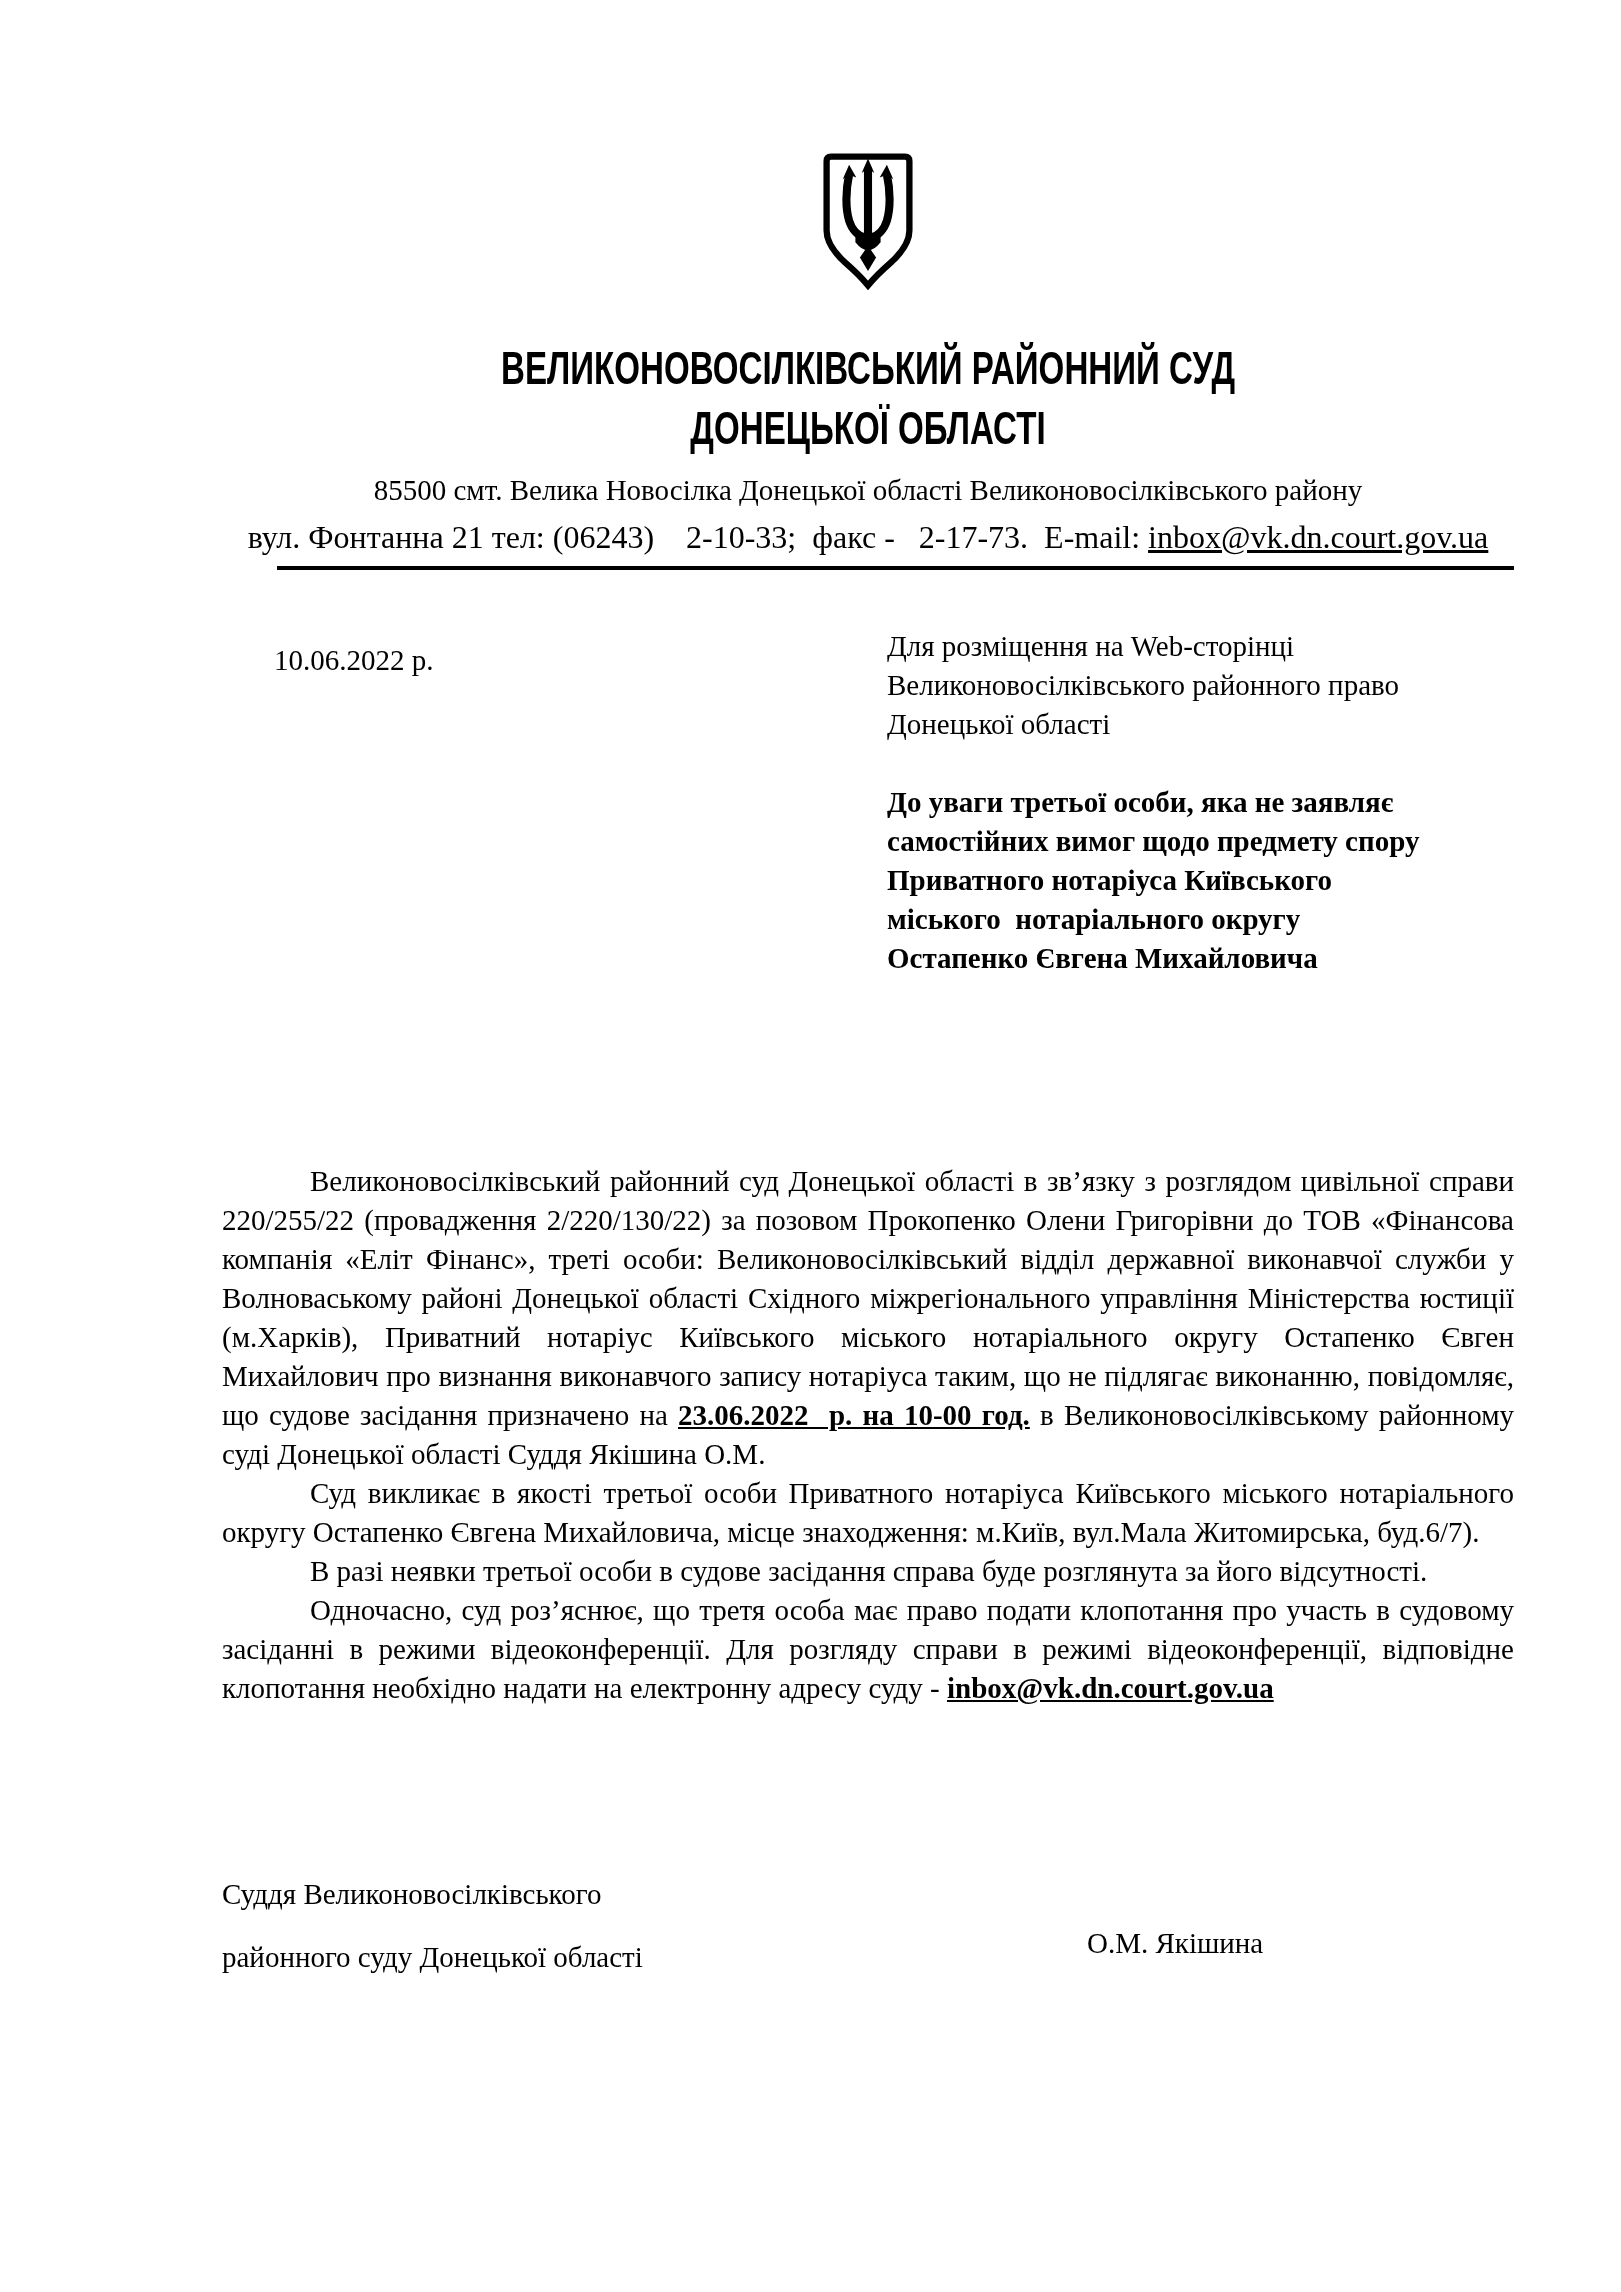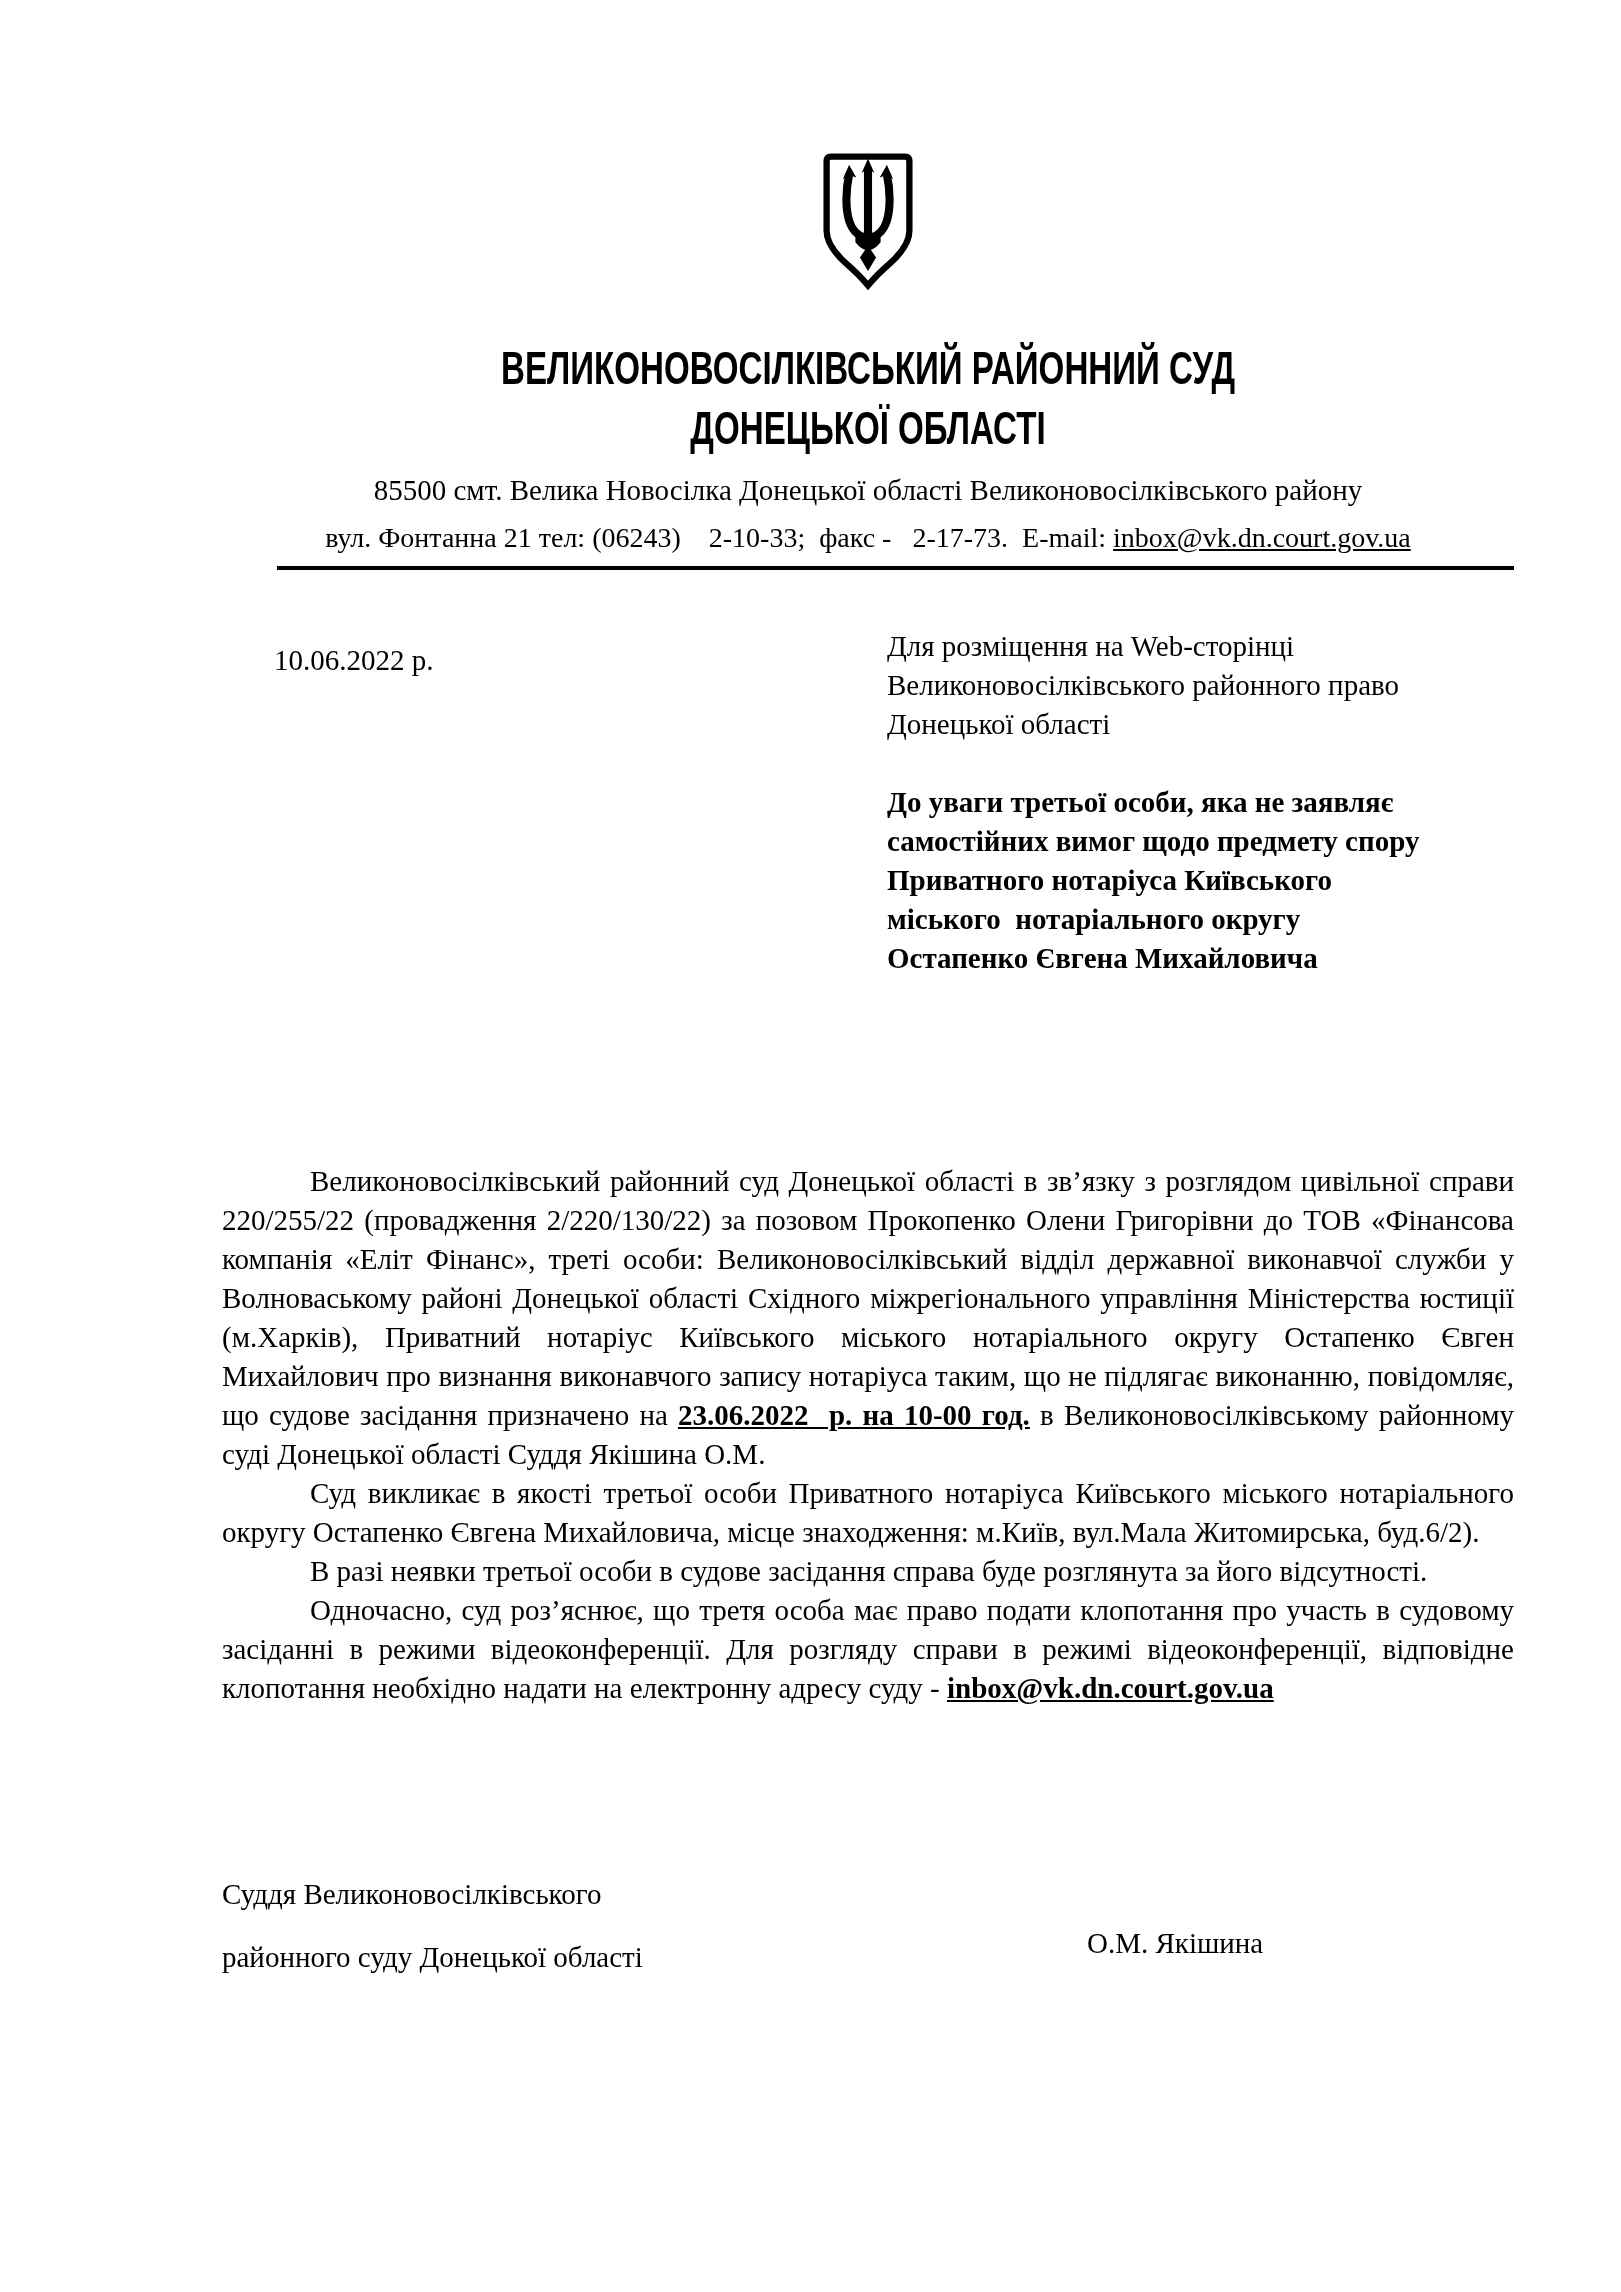--- a/index.html
+++ b/index.html
@@ -24,21 +24,21 @@
     font-weight:bold;
     font-size:46px;
     letter-spacing:0px;
     transform:scaleX(0.72);
     transform-origin:50% 50%;
     white-space:nowrap;
   }
   .court-title .t-line + .t-line { margin-top:13.7px; }
 
   .addr { text-align:center; font-size:29px; line-height:37px; margin-top:21.6px; white-space:pre; }
-  .addr2 { margin-top:9.8px; font-size:28px; }
+  .addr2 { margin-top:9.8px; font-size:32px; }
   .addr a, .email-link { color:#000; text-decoration:underline; }
 
   .head-rule { margin-left:55px; width:1237px; border-bottom:4.9px solid #000; margin-top:9.8px; }
 
   
   .meta-row { position:relative; margin-top:57px; min-height:500px; font-size:29px; line-height:39px; }
   .doc-date { position:absolute; left:52px; top:14px; }
   .right-col { margin-left:665px; }
   .pub-note .r-line { display:block; white-space:pre;font-family:Liberation Serif, serif; }
   .attention { margin-top:39px; font-weight:bold; }
@@ -101,21 +101,21 @@
         <span class="r-line">самостійних вимог щодо предмету спору</span>
         <span class="r-line">Приватного нотаріуса Київського</span>
         <span class="r-line">міського  нотаріального округу</span>
         <span class="r-line">Остапенко Євгена Михайловича</span>
       </div>
     </div>
   </div>
 
   <div class="body-text">
     <p><span>Великоновосілківський районний суд Донецької області в зв’язку з розглядом цивільної справи 220/255/22 (провадження 2/220/130/22) за позовом Прокопенко Олени Григорівни до ТОВ «Фінансова компанія «Еліт Фінанс», треті особи: Великоновосілківський відділ державної виконавчої служби у Волноваському районі Донецької області Східного міжрегіонального управління Міністерства юстиції (м.Харків), Приватний нотаріус Київського міського нотаріального округу Остапенко Євген Михайлович про визнання виконавчого запису нотаріуса таким, що не підлягає виконанню, повідомляє, що судове засідання призначено на </span><span class="hl">23.06.2022  р. на 10-00 год.</span><span> в Великоновосілківському районному суді Донецької області Суддя Якішина О.М.</span></p>
-    <p>Суд викликає в якості третьої особи Приватного нотаріуса Київського міського нотаріального округу Остапенко Євгена Михайловича, місце знаходження: м.Київ, вул.Мала Житомирська, буд.6/2).</p>
+    <p>Суд викликає в якості третьої особи Приватного нотаріуса Київського міського нотаріального округу Остапенко Євгена Михайловича, місце знаходження: м.Київ, вул.Мала Житомирська, буд.6/7).</p>
     <p>В разі неявки третьої особи в судове засідання справа буде розглянута за його відсутності.</p>
     <p><span>Одночасно, суд роз’яснює, що третя особа має право подати клопотання про участь в судовому засіданні в режими відеоконференції. Для розгляду справи в режимі відеоконференції, відповідне клопотання необхідно надати на електронну адресу суду - </span><span class="email-strong">inbox@vk.dn.court.gov.ua</span></p>
   </div>
 
   <div class="signature">
     <div>Суддя Великоновосілківського</div>
     <div class="sig-line2">районного суду Донецької області</div>
     <span class="sig-name">О.М. Якішина</span>
   </div>
 

